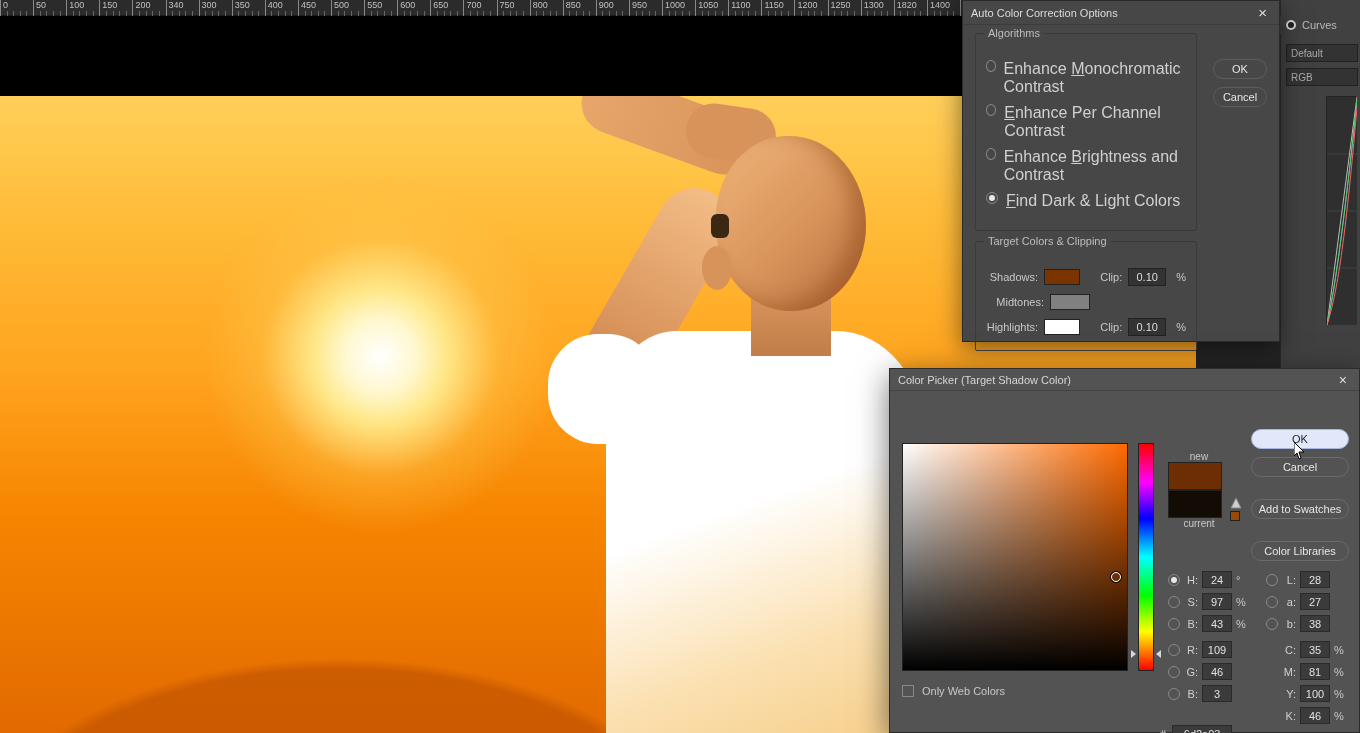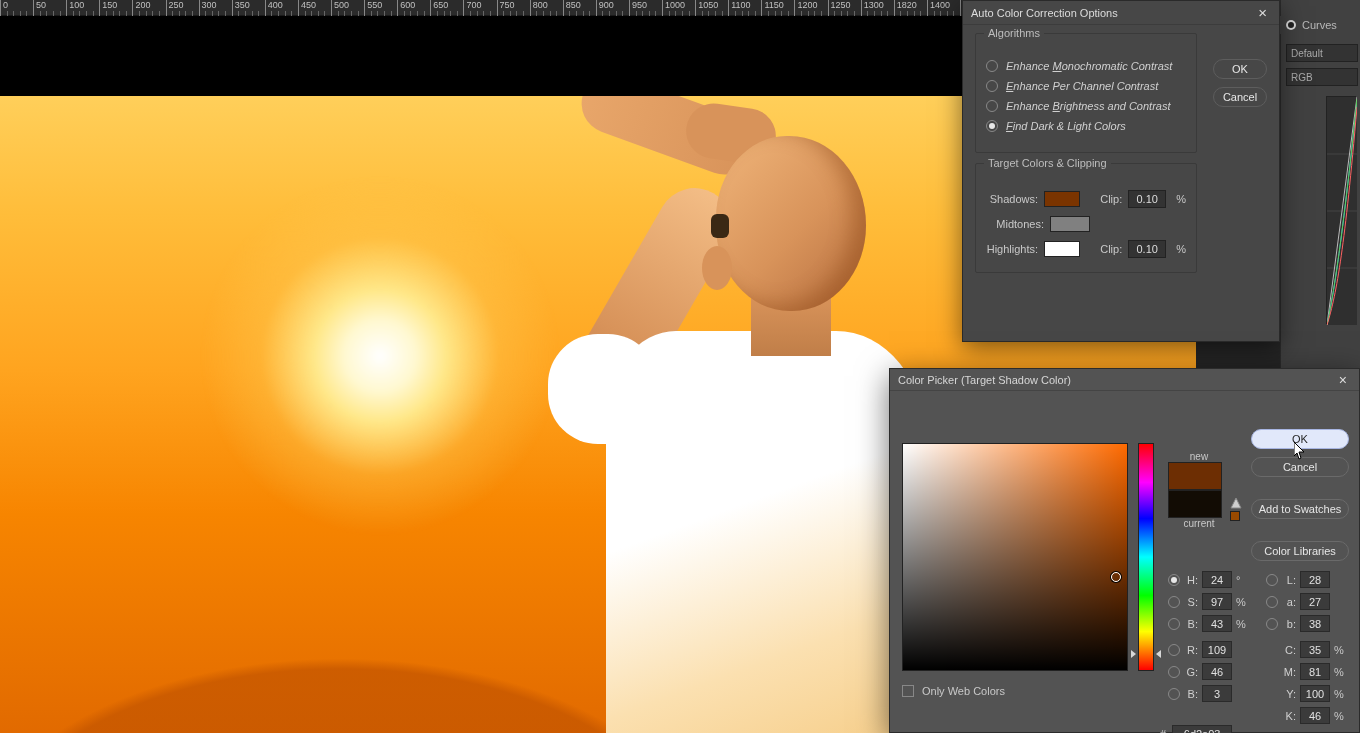--- a/index.html
+++ b/index.html
@@ -39,21 +39,21 @@
 .curves-box svg{position:absolute;left:0;top:0;}
 
 
 .acc{position:absolute;left:962px;top:0;width:318px;height:342px;background:#474747;border:1px solid #2a2a2a;box-shadow:0 6px 24px rgba(0,0,0,.5);z-index:5;}
 .acc-titlebar{height:24px;background:#474747;display:flex;align-items:center;padding:0 8px;border-bottom:1px solid #3c3c3c;}
 .acc-titlebar .title{color:#dcdcdc;font-size:11px;}
 .acc-titlebar .x{margin-left:auto;color:#ddd;font-size:15px;cursor:pointer;padding:0 4px;}
 .acc-body{position:relative;padding:8px 12px 12px 12px;}
 .fs{border:1px solid #3a3a3a;border-radius:2px;padding:22px 10px 10px 10px;position:relative;margin-bottom:10px;}
 .fs-legend{position:absolute;left:8px;top:-7px;background:#474747;padding:0 4px;font-size:11px;color:#bdbdbd;}
-.radio-row,.check-row{display:flex;align-items:flex-start;gap:8px;padding:4px 0;color:#d0d0d0;font-size:11px;font-style:italic;}
+.radio-row,.check-row{display:flex;align-items:flex-start;gap:8px;padding:4px 0;color:#d0d0d0;font-size:16px;}
 .radio{width:12px;height:12px;border:1px solid #888;border-radius:50%;display:inline-block;position:relative;}
 .radio.sel::after{content:"";position:absolute;left:2px;top:2px;width:6px;height:6px;border-radius:50%;background:#e8e8e8;}
 .chk{width:12px;height:12px;border:1px solid #888;display:inline-block;}
 .und{text-decoration:underline;}
 .acc-buttons{position:absolute;right:12px;top:34px;display:flex;flex-direction:column;gap:8px;}
 .ps-btn{min-width:54px;height:20px;border:1px solid #5d5d5d;border-radius:12px;background:#474747;color:#e6e6e6;font-size:11px;display:flex;align-items:center;justify-content:center;cursor:pointer;}
 .ps-btn.ok{}
 .tc-row{display:flex;align-items:center;gap:6px;padding:4px 0;font-size:11px;}
 .tc-row .lbl{width:58px;text-align:right;color:#c8c8c8;}
 .swatch{width:40px;height:16px;border:1px solid #222;cursor:pointer;}
@@ -136,21 +136,21 @@
     <div class="ruler-minor" style="left: 119.172px;"></div>
     <div class="ruler-minor" style="left: 125.793px;"></div>
     <div class="ruler-mark" style="left: 132.414px;">
       <span>200</span>
     </div>
     <div class="ruler-minor" style="left: 139.034px;"></div>
     <div class="ruler-minor" style="left: 145.655px;"></div>
     <div class="ruler-minor" style="left: 152.276px;"></div>
     <div class="ruler-minor" style="left: 158.897px;"></div>
     <div class="ruler-mark" style="left: 165.517px;">
-      <span>250</span>
+      <span>340</span>
     </div>
     <div class="ruler-minor" style="left: 172.138px;"></div>
     <div class="ruler-minor" style="left: 178.759px;"></div>
     <div class="ruler-minor" style="left: 185.379px;"></div>
     <div class="ruler-minor" style="left: 192px;"></div>
     <div class="ruler-mark" style="left: 198.621px;">
       <span>300</span>
     </div>
     <div class="ruler-minor" style="left: 205.241px;"></div>
     <div class="ruler-minor" style="left: 211.862px;"></div>

